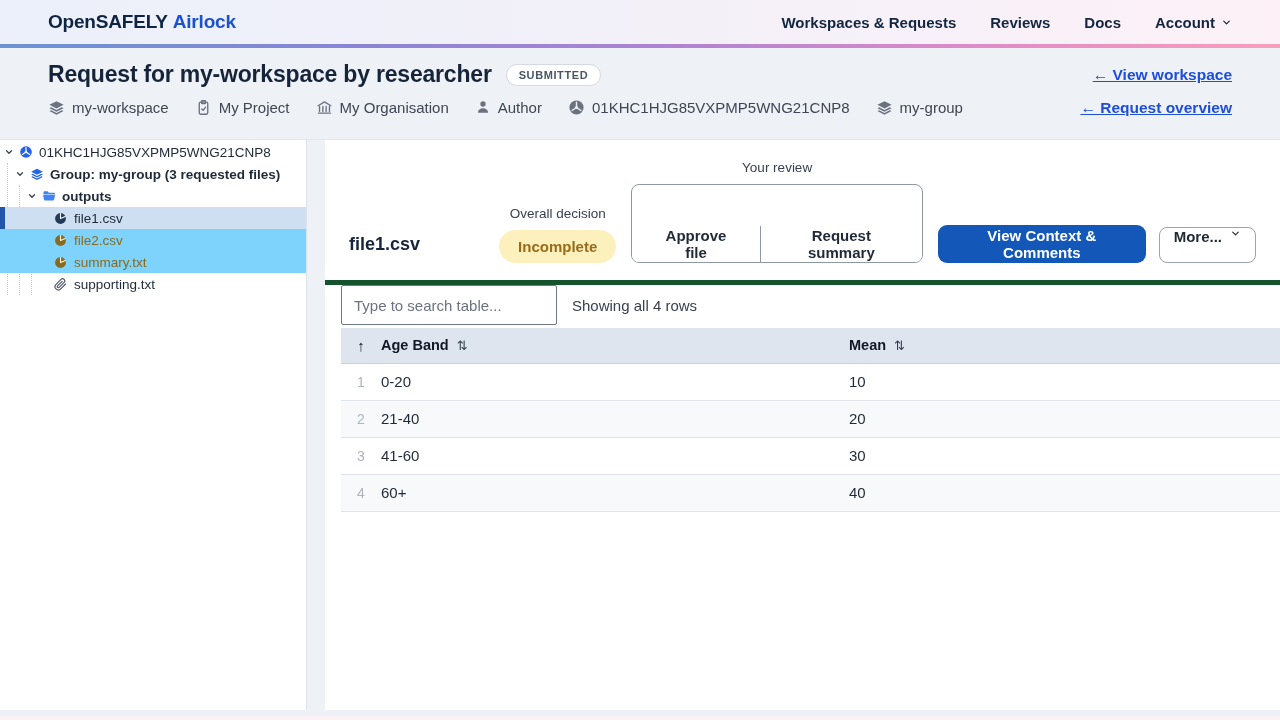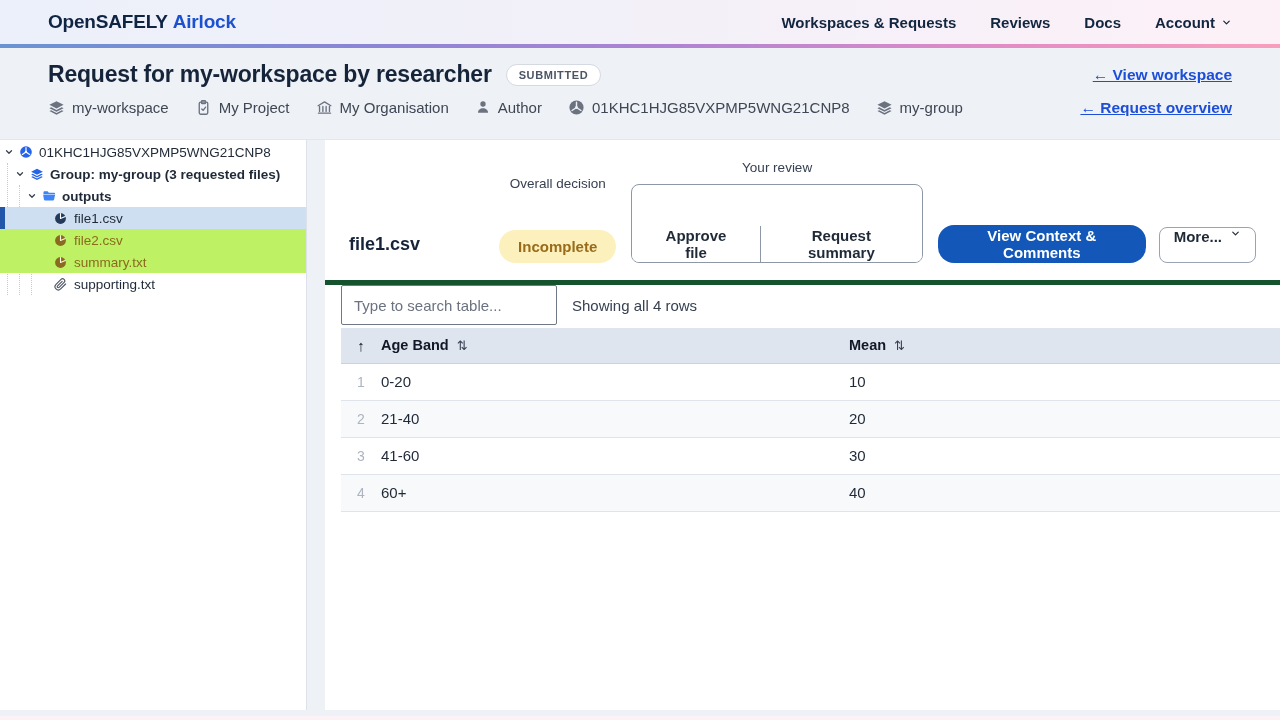--- a/index.html
+++ b/index.html
@@ -37,48 +37,48 @@
   .tree { position:relative; font-size:13.5px; color:#1f2937; }
   .tree-row { height:22px; display:flex; align-items:center; position:relative; cursor:pointer; white-space:nowrap; }
   .tree-row .chev { width:10px; height:10px; margin-right:5px; flex:0 0 auto; color:#374151; display:flex; align-items:center; }
   .tree-row .t-icon { width:14px; height:14px; margin-right:6px; flex:0 0 auto; display:flex; align-items:center; }
   .row-root { padding-left:4px; }
   .row-group { padding-left:15px; font-weight:700; }
   .row-folder { padding-left:27px;font-weight:bold; }
   .row-file { padding-left:54px; }
   .row-file.selected { background:#cfdff2; }
   .row-file.selected::before { content:""; position:absolute; left:0; top:0; bottom:0; width:5px; background:#2355a8; }
-  .row-file.attention { background:#bef264; color:#8a6a1e; }
+  .row-file.attention { background:#7dd3fc; color:#8a6a1e; }
   .row-file.attention .t-icon { color:#8a6a1e; }
   .guide { position:absolute; width:0; border-left:1px dotted #c3cad6; }
   .g1 { left:7px; top:22px; bottom:416px; height:auto; }
   .g2 { left:19px; top:44px; }
   .g3 { left:31px; top:66px; }
   .g1,.g2,.g3 { height:auto; }
   .g1 { bottom:auto; height:132px; }
   .g2 { height:110px; }
   .g3 { height:88px; }
   .blue-ic { color:#2563eb; }
   .folder-ic { color:#3f83f8; }
   .dark-ic { color:#233a5c; }
   .gray-ic { color:#4b5563; }
 
   
   .file-header { display:flex; align-items:flex-end; padding:20px 24px 0 24px; }
   .file-title { font-size:18px; font-weight:800; color:#16243a; padding-bottom:8px; }
   .hdr-block { display:flex; flex-direction:column; align-items:center; }
   .hdr-label { font-size:13.5px; color:#374151; margin-bottom:9px; }
-  .decision-block { margin-left:79px;gap:30px; }
+  .decision-block { margin-left:79px; }
   .pill-incomplete { background:#fcf1bc; color:#9a6b1a; font-size:15px; font-weight:600; padding:8px 19px; border-radius:999px; }
   .review-block { margin-left:15px; }
   .btn-group { display:flex; border:1px solid #8d97a6; border-radius:8px; overflow:hidden; background:#fff; }
   .btn-group .seg-btn { height:36px; padding:0 30px; background:#fff; border:none; font-size:15px; font-weight:600;
                         color:#1f2937; cursor:pointer; font-family:inherit;margin-top:41px; }
   .btn-group .seg-btn + .seg-btn { border-left:1px solid #8d97a6; }
-  .btn-primary { margin-left:15px; height:38px; padding:0 22px; background:#1358b8; color:#fff; border:none; border-radius:16px;
+  .btn-primary { margin-left:15px; height:38px; padding:0 22px; background:#1358b8; color:#fff; border:none; border-radius:9px;
                  font-size:15px; font-weight:700; cursor:pointer; font-family:inherit; }
   .btn-more { margin-left:13px; height:36px; padding:0 14px; background:#fff; border:1px solid #9aa3b2; border-radius:8px;
               font-size:15px; font-weight:600; color:#1f2937; cursor:pointer; display:flex; align-items:flex-start; gap:8px; font-family:inherit; }
 
   
   .toolbar { margin-top:17px; border-top:5px solid #14532d; display:flex; align-items:center; }
   .search-input { width:216px; height:40px; margin-left:16px; border:1px solid #6f7887; border-radius:2px;
                   padding:0 12px; font-size:15px; color:#1f2937; font-family:inherit; outline:none; background:#fff; }
   .search-input::placeholder { color:#6b7280; }
   .rows-summary { margin-left:15px; font-size:15px; color:#374151; }

